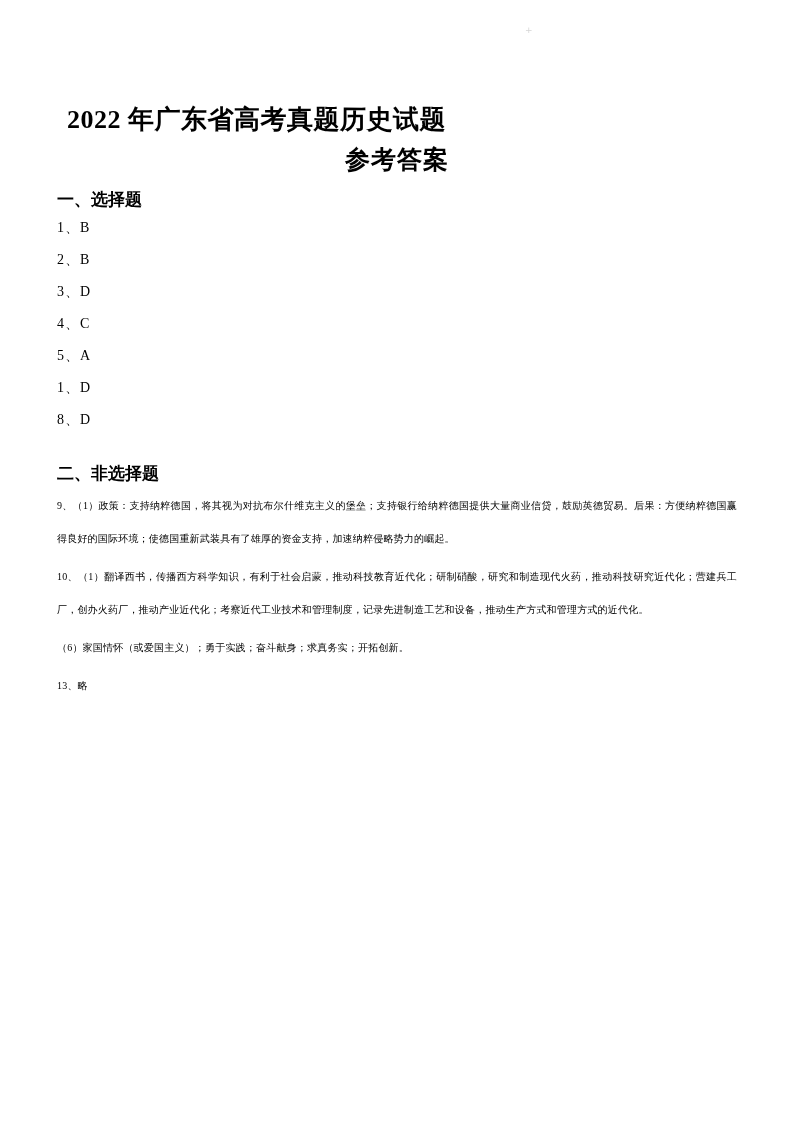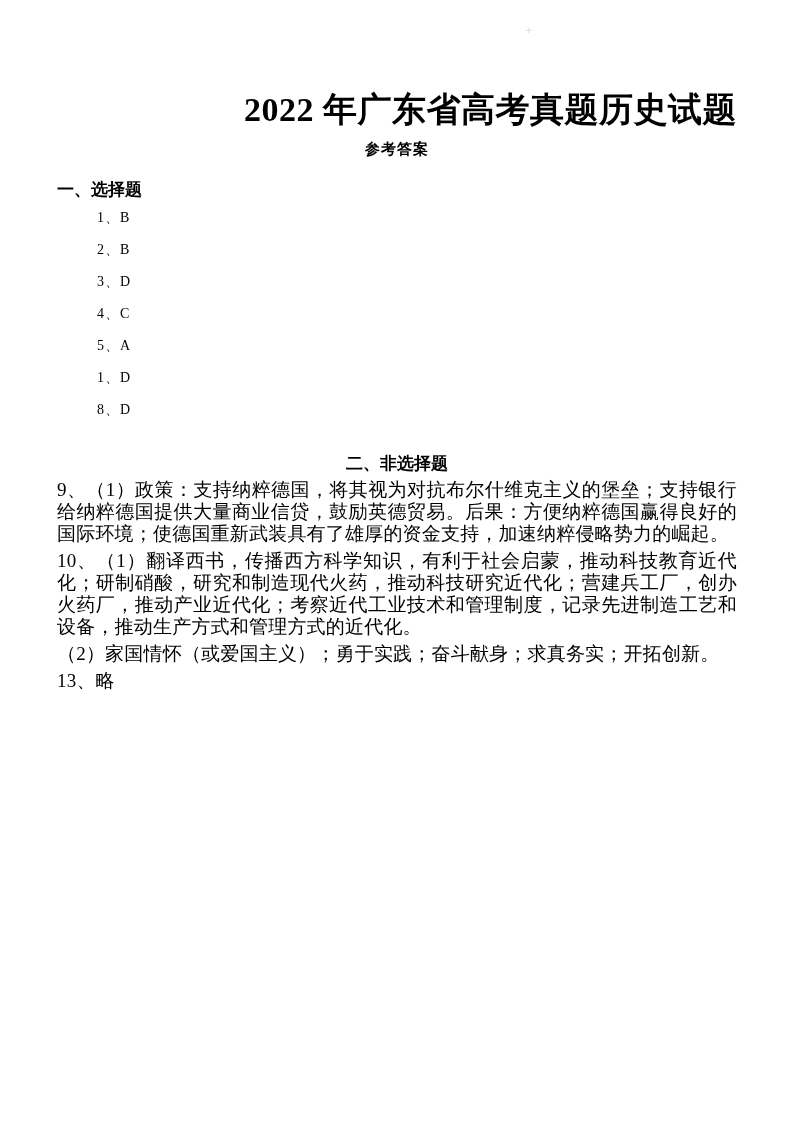--- a/index.html
+++ b/index.html
@@ -27,61 +27,59 @@
     top: 26px;
     left: 525px;
     font-size: 9px;
     line-height: 9px;
     color: #b4b4b4;
     opacity: 0.55;
     font-family: "DejaVu Sans", sans-serif;
     user-select: none;
   }
   .doc-title {
-    margin: 0;
-    text-align: right;
-    font-size: 34px;
+    margin: 10px;
+    text-align: left;
+    font-size: 26px;
     line-height: 27px;
     font-weight: bold;
     letter-spacing: 0.5px;
     white-space: nowrap;
   }
   .doc-subtitle {
     margin: 14px 0 0 0;
     text-align: center;
-    font-size: 15px;
+    font-size: 25px;
     line-height: 25px;
     font-weight: bold;
     letter-spacing: 1px;
   }
   .section-heading {
     margin: 18px 0 0 0;
     font-size: 17px;
     line-height: 20px;
     font-weight: bold;
   }
   .section-heading.sec2 {
     margin-top: 28px;
-    text-align: center;
   }
   .choice-list {
     list-style: none;
     margin: 2px 0 0 0;
     padding: 0;
   }
   .choice-list li {
     font-size: 14px;
     line-height: 32px;
     letter-spacing: 1px;
-    margin-left: 40px;
   }
   .answers p {
     margin: 5px 0 0 0;
-    font-size: 19px;
-    line-height: 22px;
+    font-size: 10px;
+    line-height: 33px;
     text-align: justify;
     text-justify: inter-ideograph;
     letter-spacing: 0.2px;
   }
 </style>
 </head>
 <body>
 
 <div class="page">
 
@@ -101,17 +99,17 @@
     <li>5、A</li>
     <li>1、D</li>
     <li>8、D</li>
   </ul>
 
   <h3 class="section-heading sec2">二、非选择题</h3>
 
   <div class="answers">
     <p>9、（1）政策：支持纳粹德国，将其视为对抗布尔什维克主义的堡垒；支持银行给纳粹德国提供大量商业信贷，鼓励英德贸易。后果：方便纳粹德国赢得良好的国际环境；使德国重新武装具有了雄厚的资金支持，加速纳粹侵略势力的崛起。</p>
     <p>10、（1）翻译西书，传播西方科学知识，有利于社会启蒙，推动科技教育近代化；研制硝酸，研究和制造现代火药，推动科技研究近代化；营建兵工厂，创办火药厂，推动产业近代化；考察近代工业技术和管理制度，记录先进制造工艺和设备，推动生产方式和管理方式的近代化。</p>
-    <p>（2）家国情怀（或爱国主义）；勇于实践；奋斗献身；求真务实；开拓创新。</p>
+    <p>（6）家国情怀（或爱国主义）；勇于实践；奋斗献身；求真务实；开拓创新。</p>
     <p>13、略</p>
   </div>
 
 </div>
 
 </body></html>

